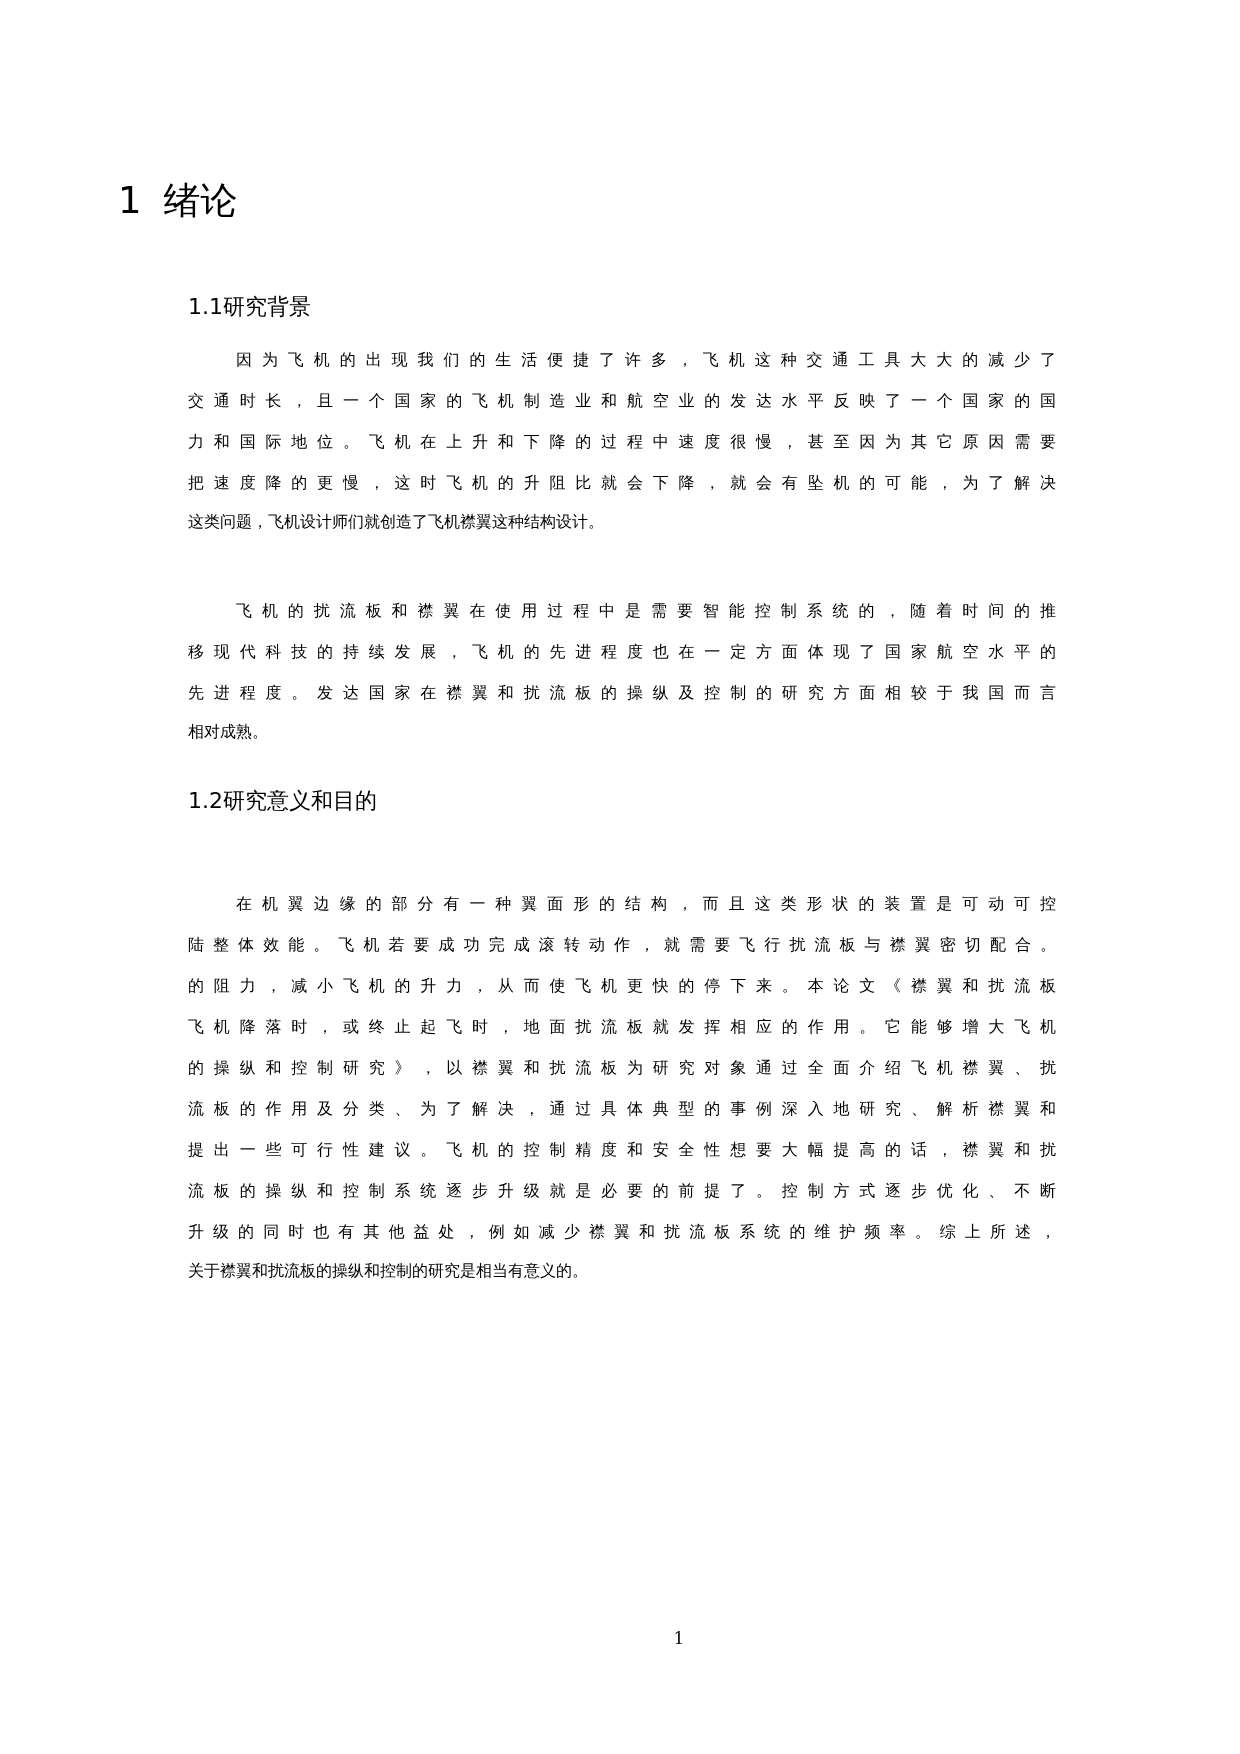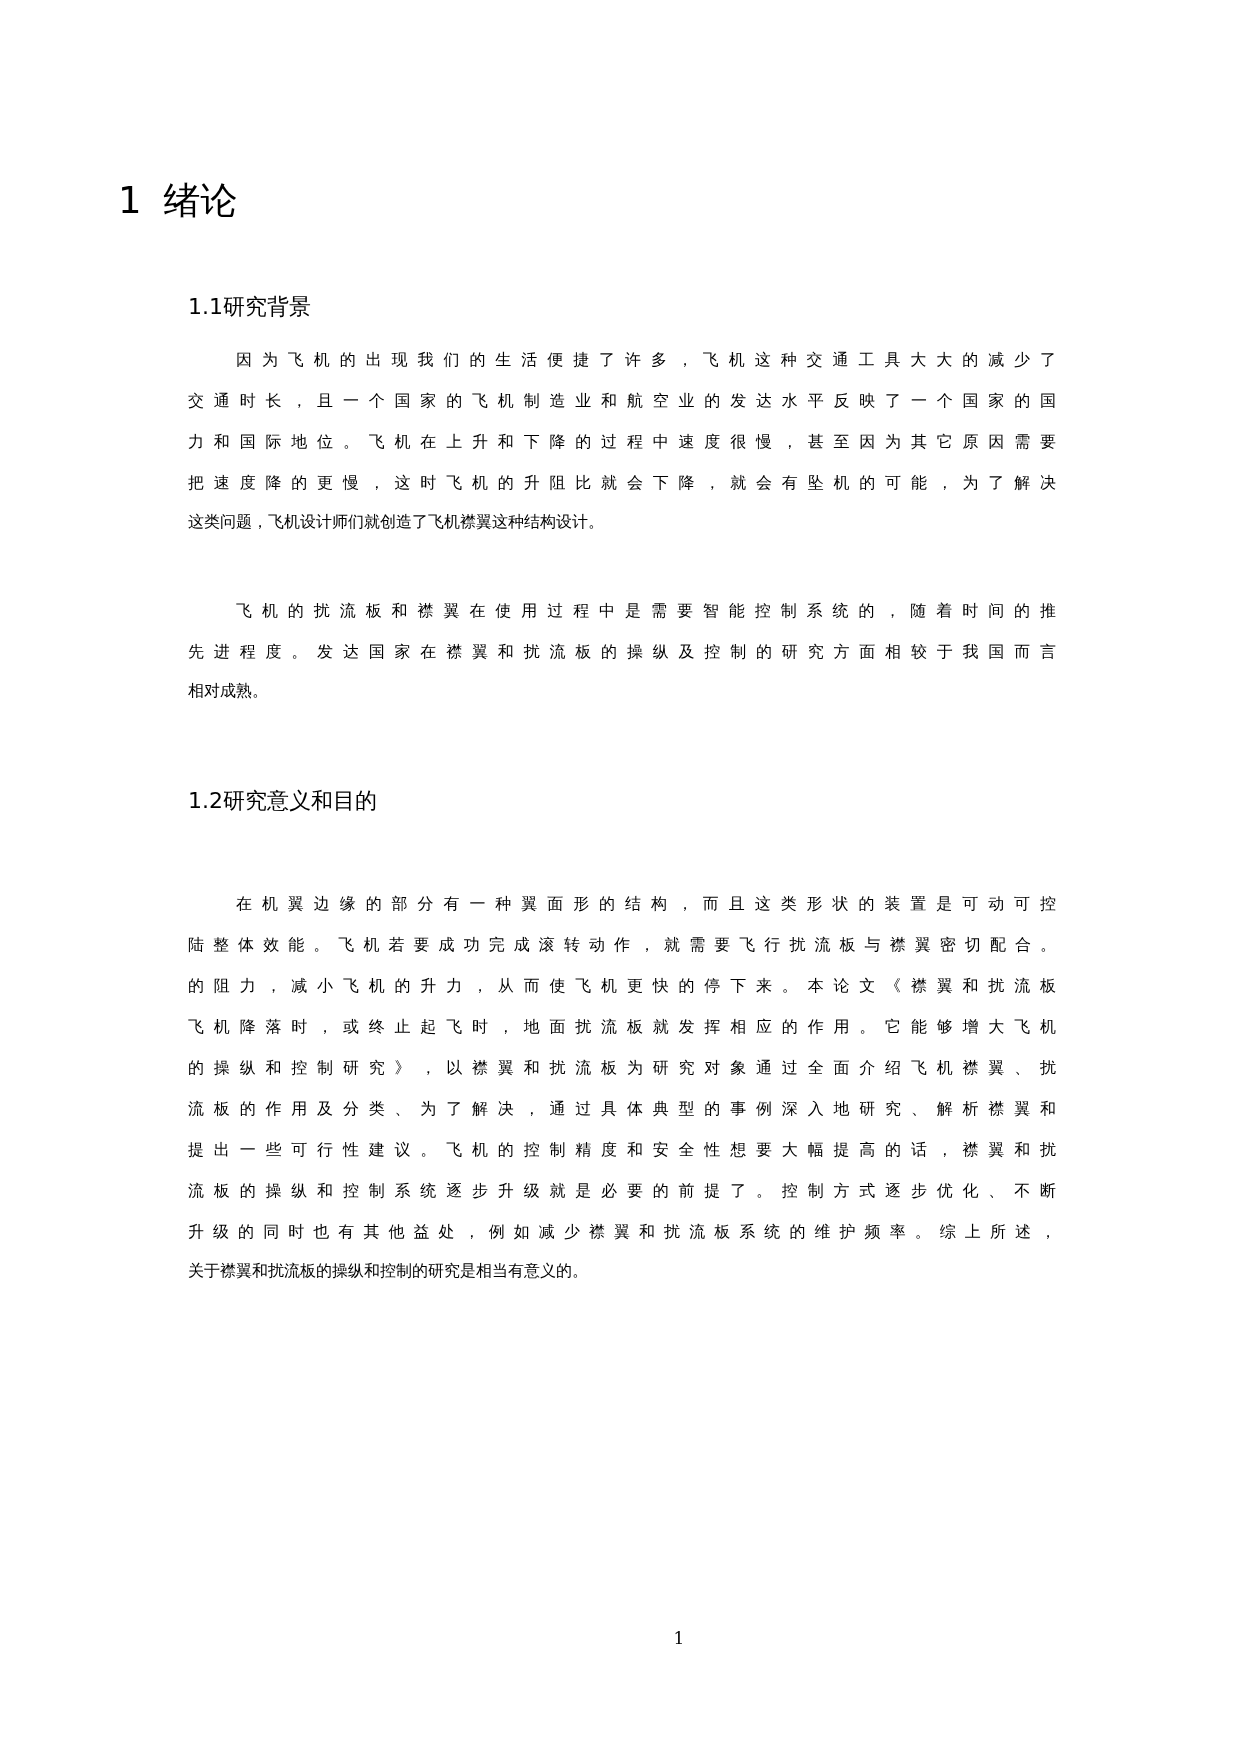--- a/index.html
+++ b/index.html
@@ -29,20 +29,21 @@
 <div class="para" style="top:339px;">
   <span class="line indent">因为飞机的出现我们的生活便捷了许多，飞机这种交通工具大大的减少了</span>
   <span class="line">交通时长，且一个国家的飞机制造业和航空业的发达水平反映了一个国家的国</span>
   <span class="line">力和国际地位。飞机在上升和下降的过程中速度很慢，甚至因为其它原因需要</span>
   <span class="line">把速度降的更慢，这时飞机的升阻比就会下降，就会有坠机的可能，为了解决</span>
   <span class="line last">这类问题，飞机设计师们就创造了飞机襟翼这种结构设计。</span>
 </div>
 
 <div class="para" style="top:544px;margin-top:46px;">
   <span class="line indent">飞机的扰流板和襟翼在使用过程中是需要智能控制系统的，随着时间的推</span>
+  <span class="line">移现代科技的持续发展，飞机的先进程度也在一定方面体现了国家航空水平的</span>
   <span class="line">先进程度。发达国家在襟翼和扰流板的操纵及控制的研究方面相较于我国而言</span>
   <span class="line last">相对成熟。</span>
 </div>
 
 <div class="section-heading" style="top:786px;">1.2研究意义和目的</div>
 
 <div class="para" style="top:883px;">
   <span class="line indent">在机翼边缘的部分有一种翼面形的结构，而且这类形状的装置是可动可控</span>
   <span class="line">陆整体效能。飞机若要成功完成滚转动作，就需要飞行扰流板与襟翼密切配合。</span>
   <span class="line">的阻力，减小飞机的升力，从而使飞机更快的停下来。本论文《襟翼和扰流板</span>

